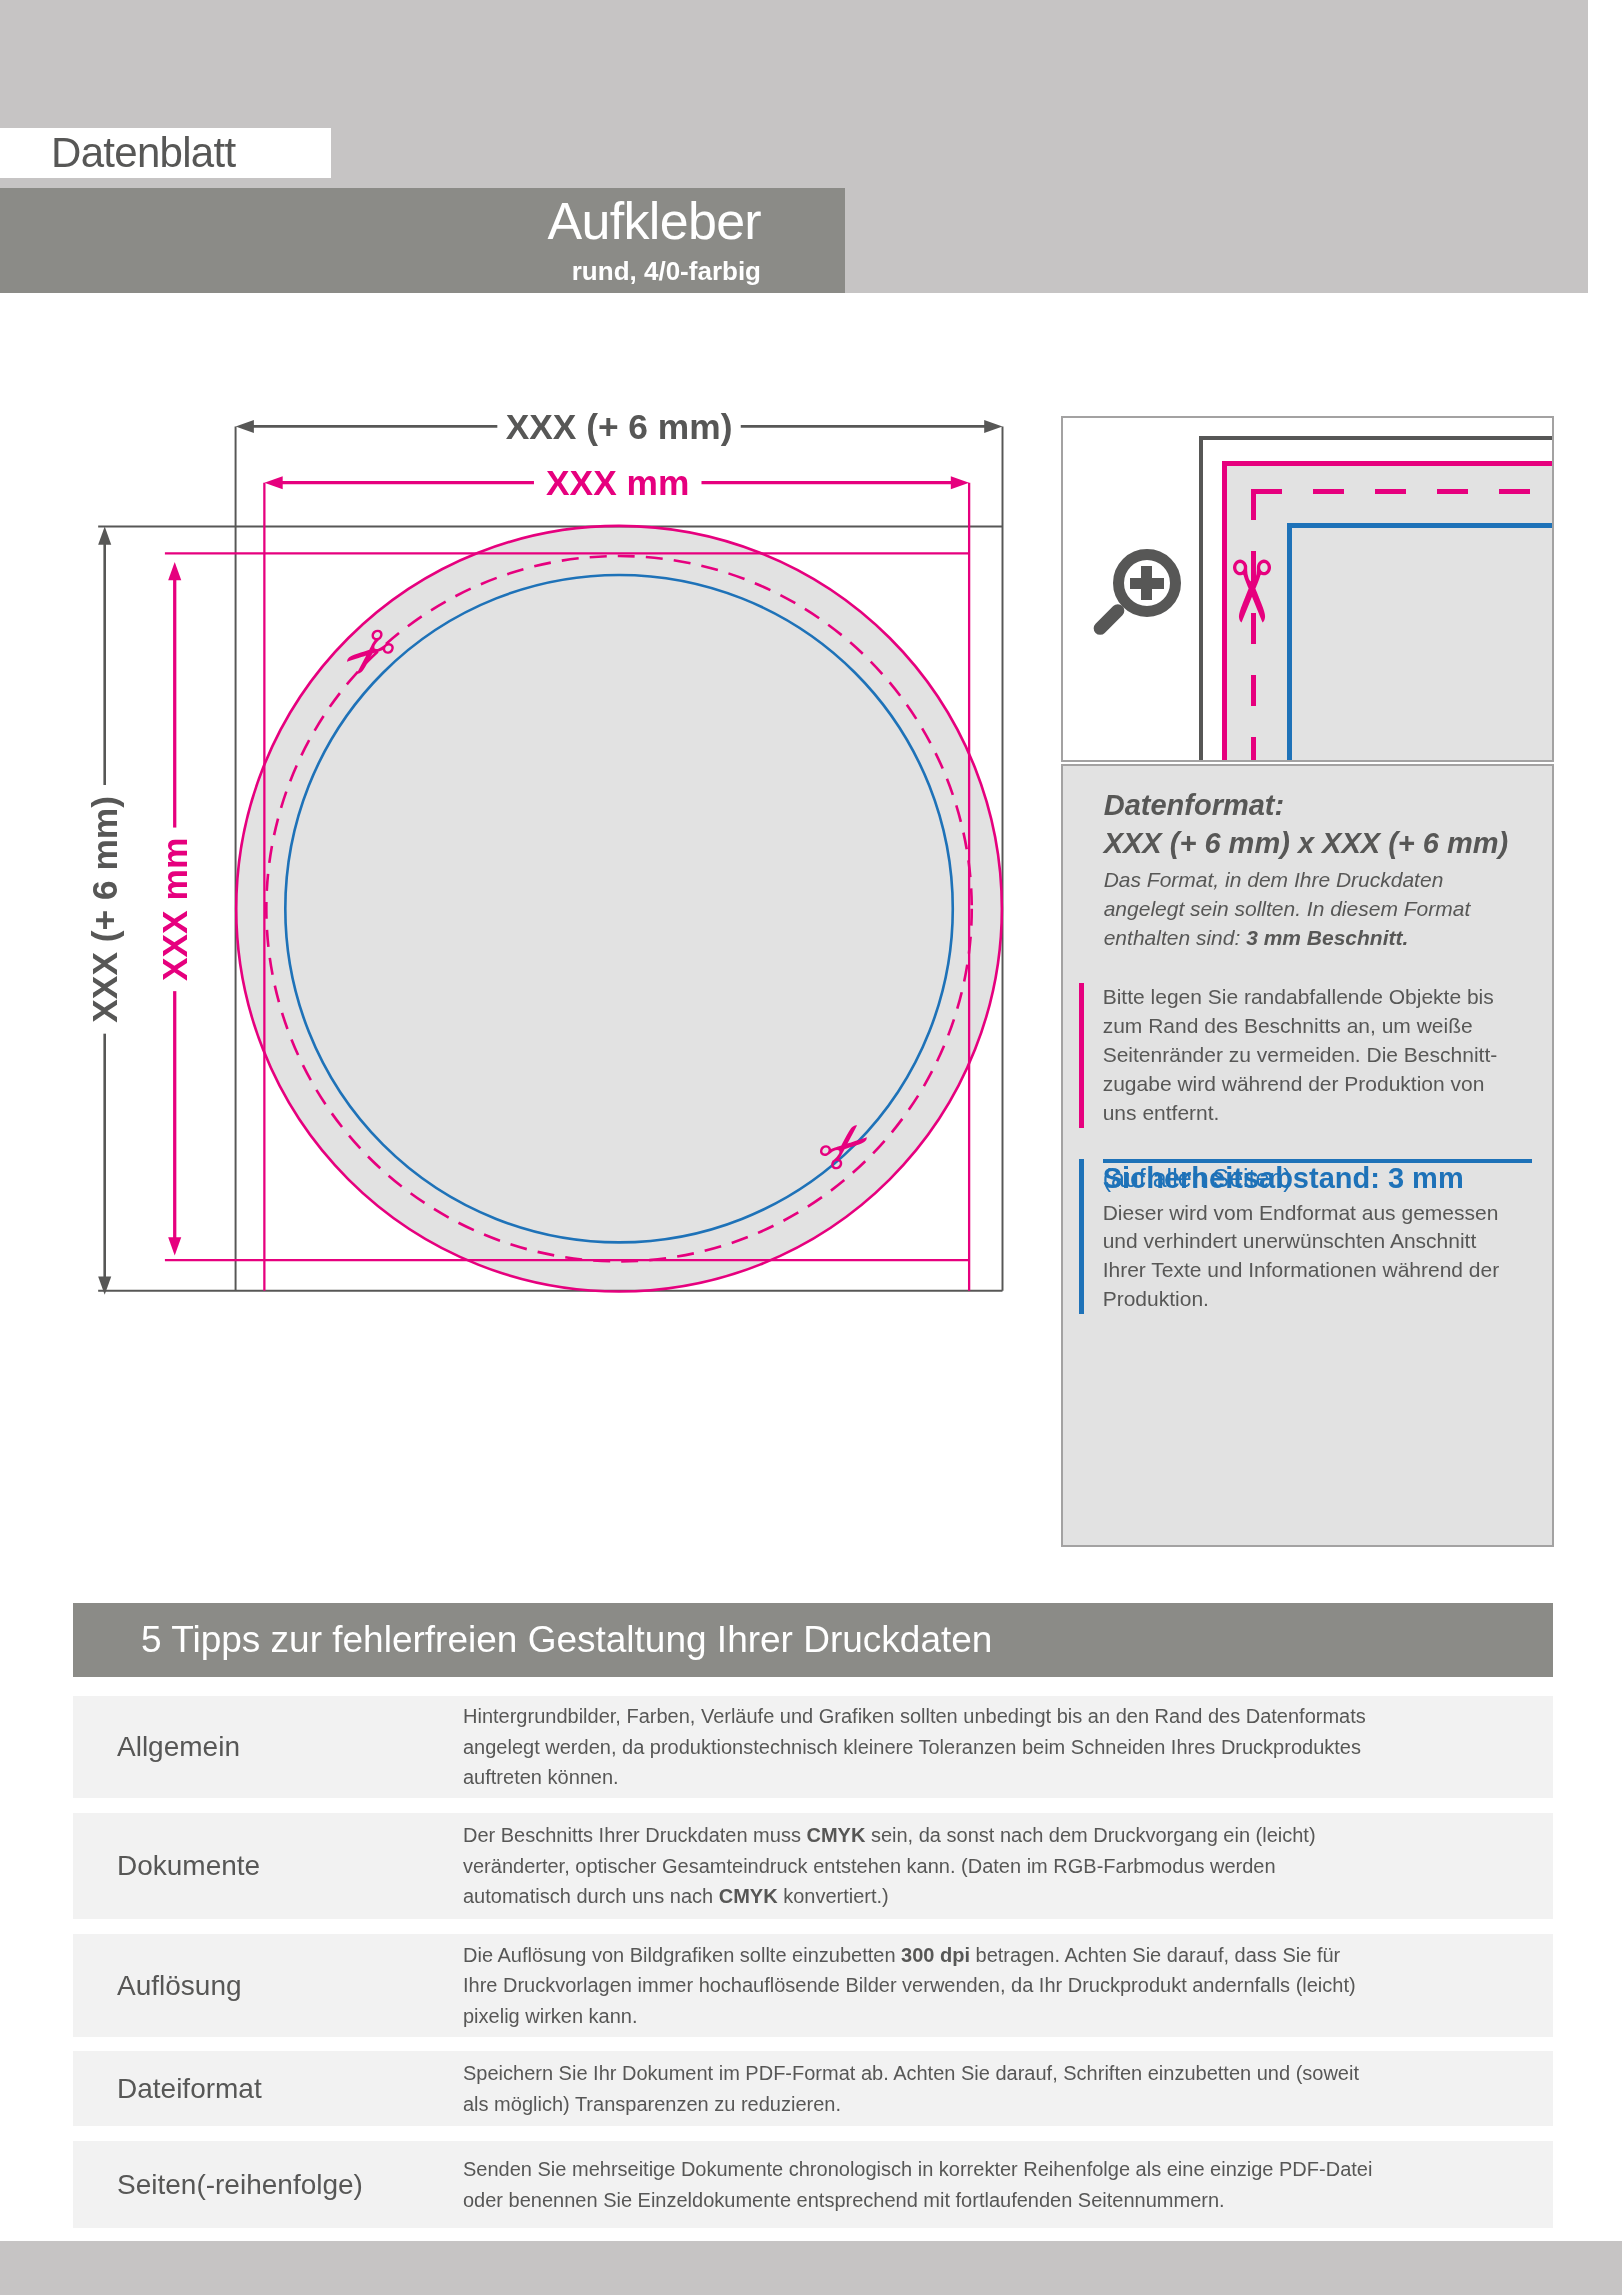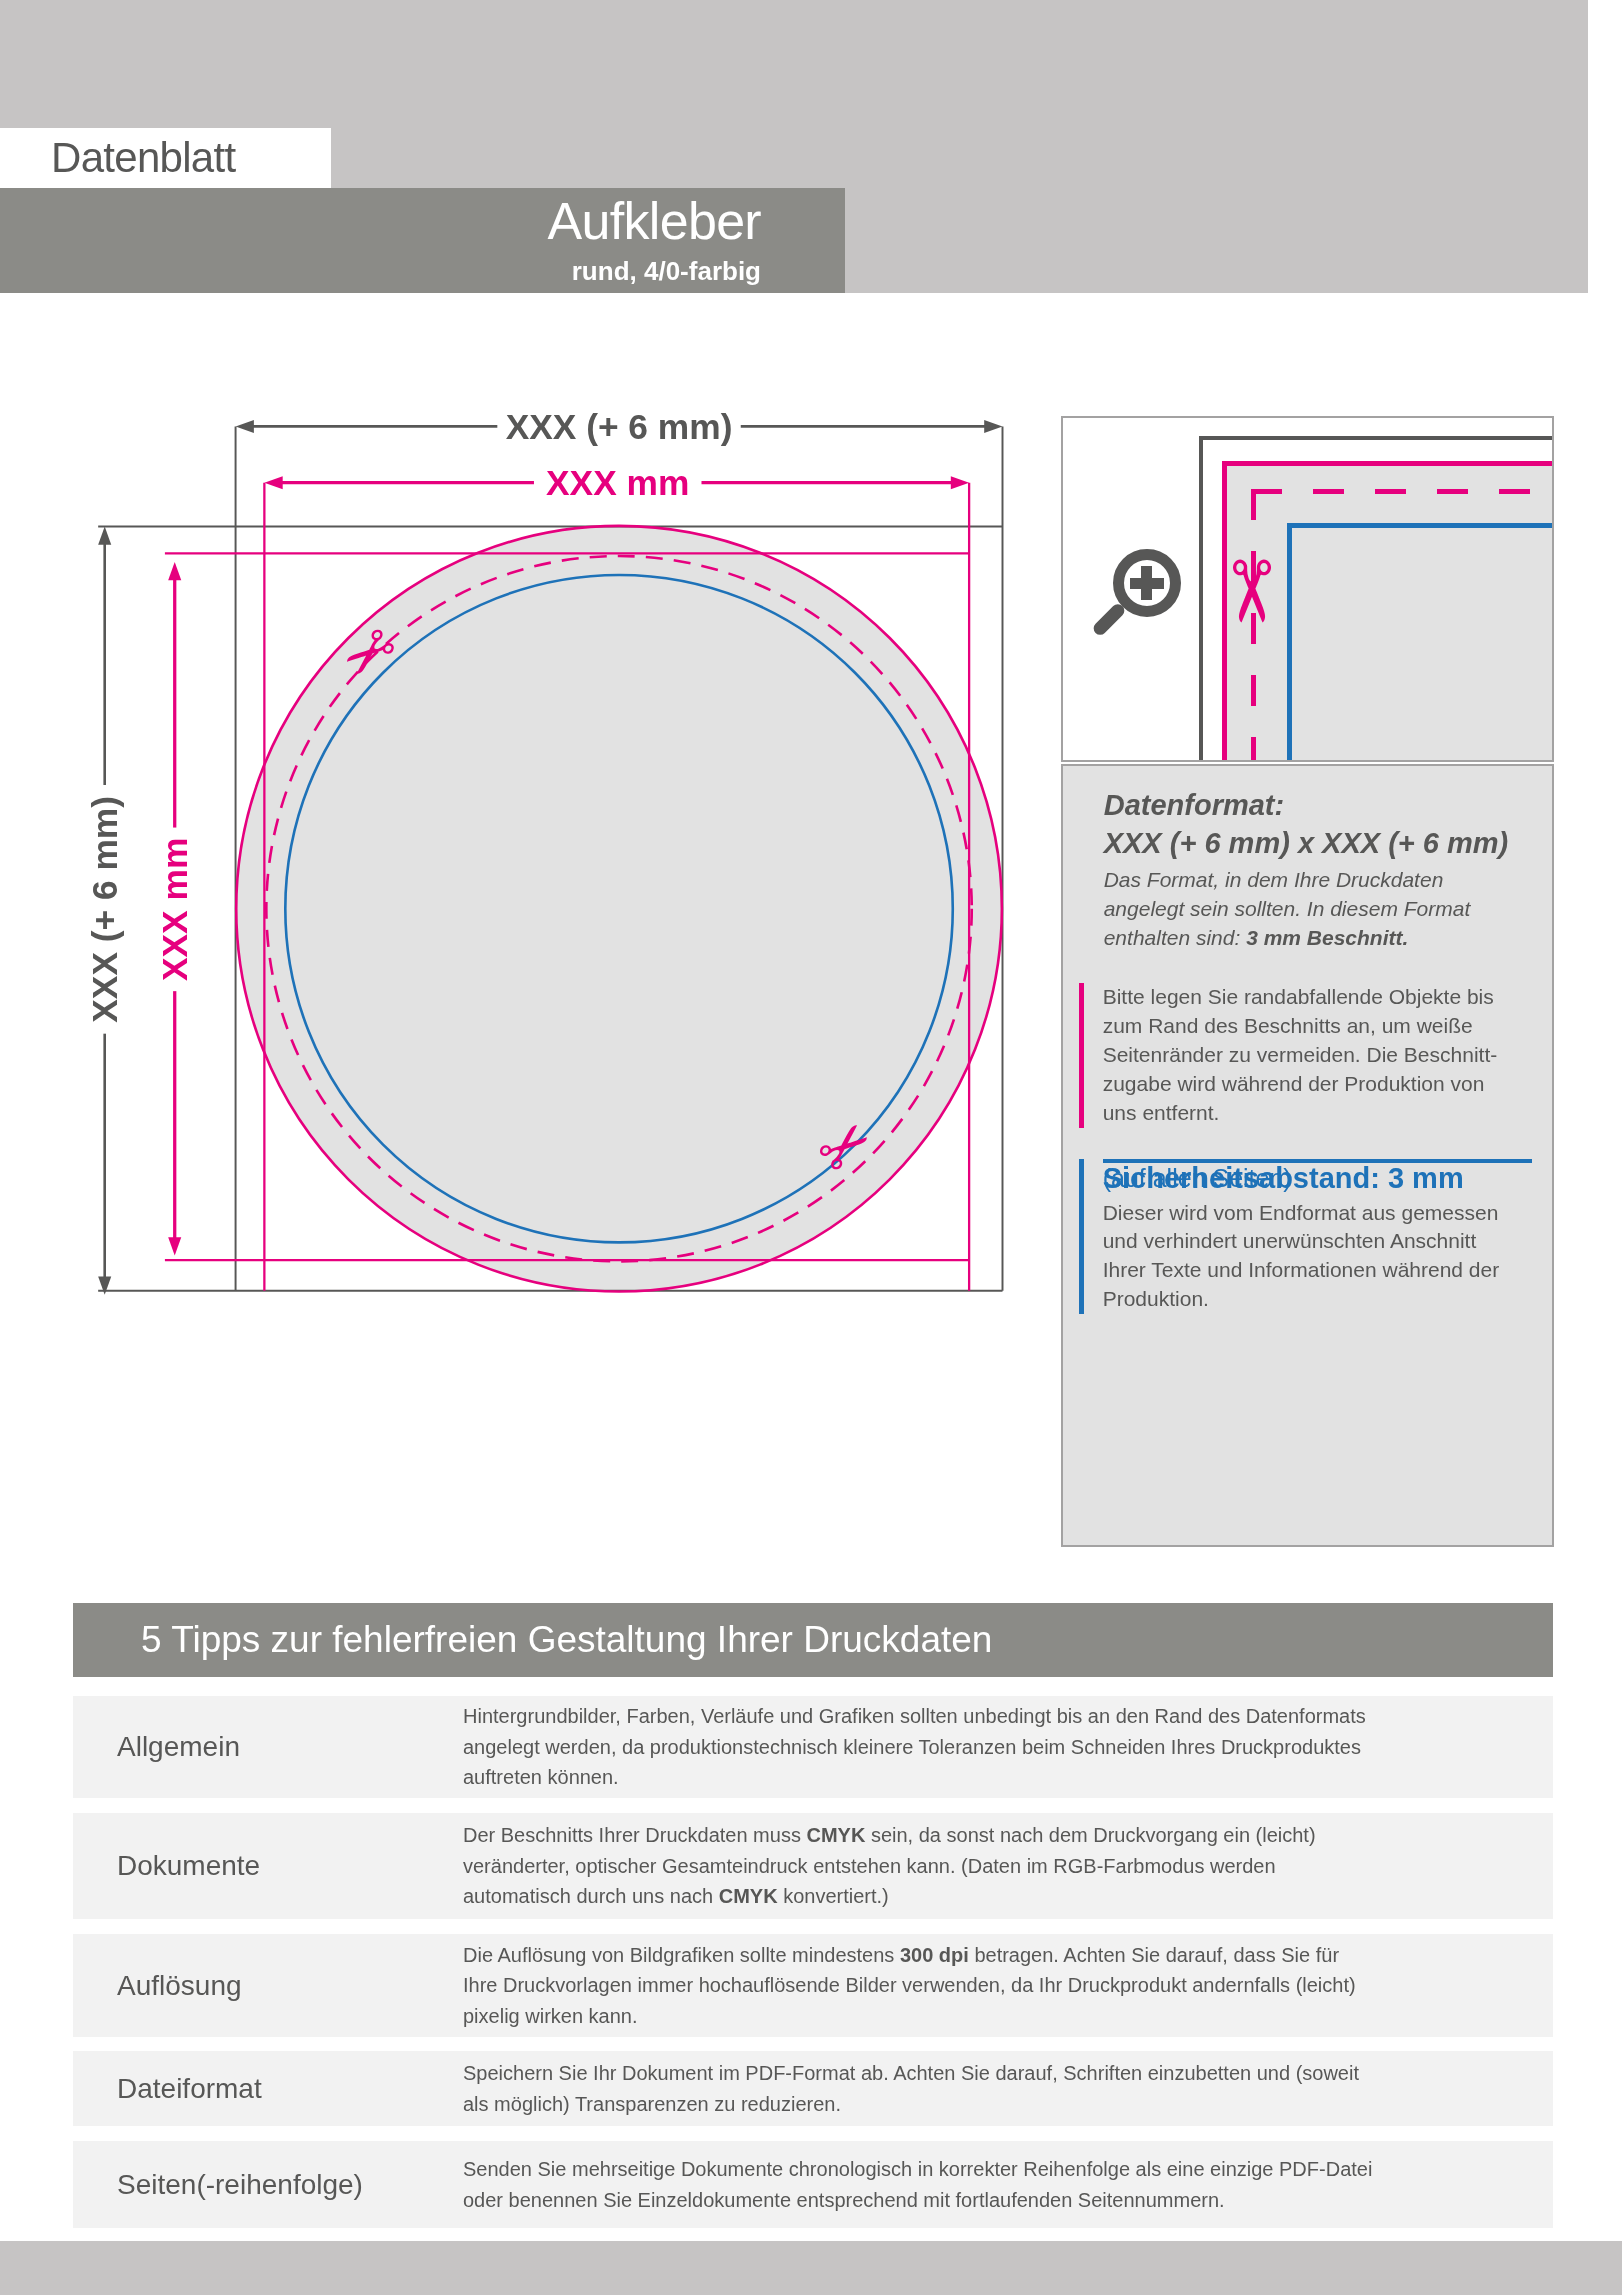--- a/index.html
+++ b/index.html
@@ -12,21 +12,21 @@
     --panelborder:#a3a2a2;
     --rowbg:#f2f2f2;
   }
   html,body{margin:0;padding:0;}
   .page{
     position:relative;width:1623px;height:2295px;background:#ffffff;
     font-family:"Liberation Sans",sans-serif;color:var(--ink);overflow:hidden;
   }
   
   .header-bg{position:absolute;left:0;top:0;width:1588px;height:293px;background:var(--lightgray);}
-  .eyebrow-box{position:absolute;left:0;top:128px;width:331px;height:60px;background:#ffffff;display:flex;align-items:center;}
+  .eyebrow-box{position:absolute;left:0;top:128px;width:331px;height:50px;background:#ffffff;display:flex;align-items:center;}
   .eyebrow-box span{font-size:42px;color:var(--ink);padding-left:51px;letter-spacing:-0.7px;}
   .title-band{position:absolute;left:0;top:188px;width:845px;height:105px;background:var(--band);
     display:flex;flex-direction:column;align-items:flex-end;padding:5.2px 84px 0 0;box-sizing:border-box;}
   .title-band .title{font-size:52px;color:#ffffff;line-height:1.1;letter-spacing:-0.7px;}
   .title-band .subtitle{font-size:26px;color:#ffffff;margin-top:5.2px;font-weight:bold;}
   
   .diagram-svg{position:absolute;left:0;top:366px;}
   .dimlabel{font-family:"Liberation Sans",sans-serif;font-weight:bold;font-size:54px;}
   .scissors{font-family:"DejaVu Sans",sans-serif;}
   
@@ -195,21 +195,21 @@
   <div class="tip-row r1">
     <div class="tip-label">Allgemein</div>
     <div class="tip-body"><span>Hintergrundbilder, Farben, Verläufe und Grafiken sollten unbedingt bis an den Rand des Datenformats angelegt werden, da produktionstechnisch kleinere Toleranzen beim Schneiden Ihres Druckproduktes auftreten können.</span></div>
   </div>
   <div class="tip-row r2">
     <div class="tip-label">Dokumente</div>
     <div class="tip-body"><span>Der Beschnitts Ihrer Druckdaten muss </span><span class="b">CMYK</span><span> sein, da sonst nach dem Druckvorgang ein (leicht) veränderter, optischer Gesamteindruck entstehen kann. (Daten im RGB-Farbmodus werden automatisch durch uns nach </span><span class="b">CMYK</span><span> konvertiert.)</span></div>
   </div>
   <div class="tip-row r3">
     <div class="tip-label">Auflösung</div>
-    <div class="tip-body"><span>Die Auflösung von Bildgrafiken sollte mindestens </span><span class="b">300 dpi</span><span> betragen. Achten Sie darauf, dass Sie für Ihre Druckvorlagen immer hochauflösende Bilder verwenden, da Ihr Druckprodukt andernfalls (leicht) pixelig wirken kann.</span></div>
+    <div class="tip-body"><span>Die Auflösung von Bildgrafiken sollte einzubetten </span><span class="b">300 dpi</span><span> betragen. Achten Sie darauf, dass Sie für Ihre Druckvorlagen immer hochauflösende Bilder verwenden, da Ihr Druckprodukt andernfalls (leicht) pixelig wirken kann.</span></div>
   </div>
   <div class="tip-row r4">
     <div class="tip-label">Dateiformat</div>
     <div class="tip-body"><span>Speichern Sie Ihr Dokument im PDF-Format ab. Achten Sie darauf, Schriften einzubetten und (soweit als möglich) Transparenzen zu reduzieren.</span></div>
   </div>
   <div class="tip-row r5">
     <div class="tip-label">Seiten(-reihenfolge)</div>
     <div class="tip-body"><span>Senden Sie mehrseitige Dokumente chronologisch in korrekter Reihenfolge als eine einzige PDF-Datei oder benennen Sie Einzeldokumente entsprechend mit fortlaufenden Seitennummern.</span></div>
   </div>
 

